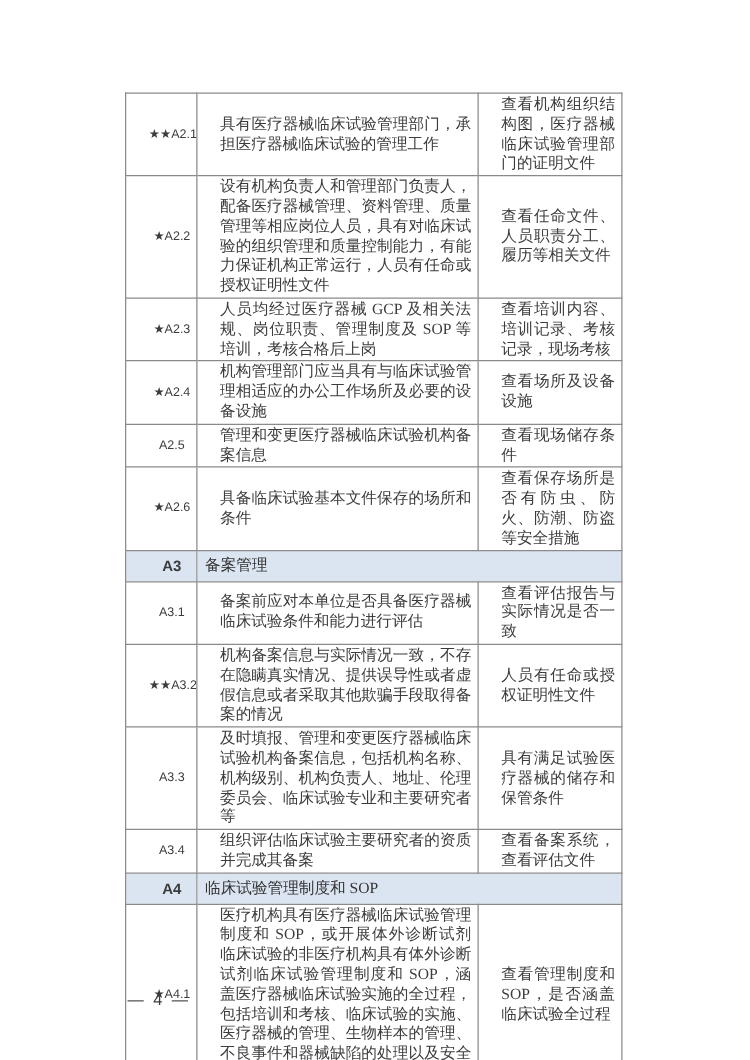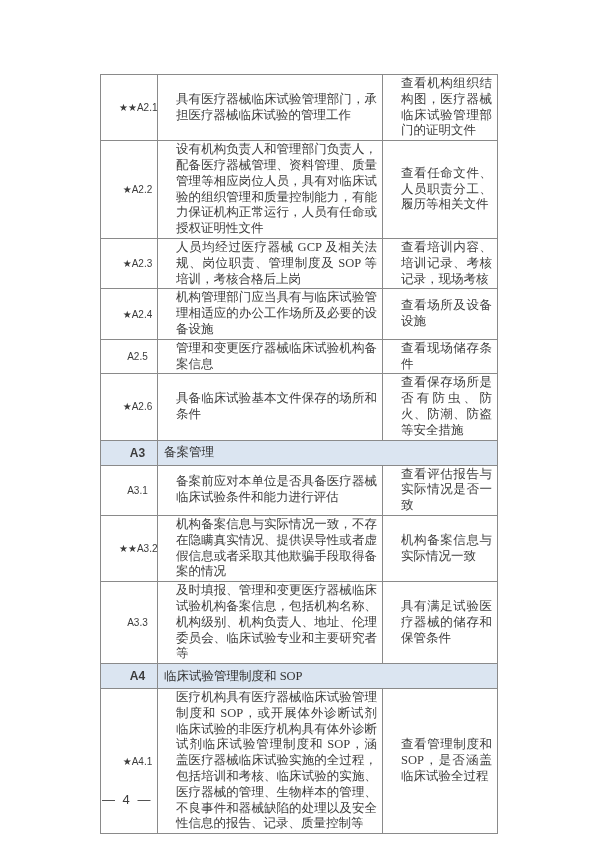--- a/index.html
+++ b/index.html
@@ -117,26 +117,31 @@
         <td class="sec-label" colspan="2">备案管理</td>
       </tr>
       <tr class="item" style="height:33px">
         <td class="id">A3.1</td>
         <td class="req">备案前应对本单位是否具备医疗器械临床试验条件和能力进行评估</td>
         <td class="chk">查看评估报告与实际情况是否一致</td>
       </tr>
       <tr class="item" style="height:47px">
         <td class="id">★★A3.2</td>
         <td class="req">机构备案信息与实际情况一致，不存在隐瞒真实情况、提供误导性或者虚假信息或者采取其他欺骗手段取得备案的情况</td>
-        <td class="chk">机构备案信息与实际情况一致</td>
+        <td class="chk">人员有任命或授权证明性文件</td>
       </tr>
       <tr class="item" style="height:68px">
         <td class="id">A3.3</td>
         <td class="req">及时填报、管理和变更医疗器械临床试验机构备案信息，包括机构名称、机构级别、机构负责人、地址、伦理委员会、临床试验专业和主要研究者等</td>
         <td class="chk">具有满足试验医疗器械的储存和保管条件</td>
+      </tr>
+      <tr class="item" style="height:33px">
+        <td class="id">A3.4</td>
+        <td class="req">组织评估临床试验主要研究者的资质并完成其备案</td>
+        <td class="chk">查看备案系统，查看评估文件</td>
       </tr>
       <tr class="section" style="height:25px">
         <td class="id">A4</td>
         <td class="sec-label" colspan="2">临床试验管理制度和 SOP</td>
       </tr>
       <tr class="item" style="height:119px">
         <td class="id">★A4.1</td>
         <td class="req">医疗机构具有医疗器械临床试验管理制度和 SOP，或开展体外诊断试剂临床试验的非医疗机构具有体外诊断试剂临床试验管理制度和 SOP，涵盖医疗器械临床试验实施的全过程，包括培训和考核、临床试验的实施、医疗器械的管理、生物样本的管理、不良事件和器械缺陷的处理以及安全性信息的报告、记录、质量控制等</td>
         <td class="chk">查看管理制度和 SOP，是否涵盖临床试验全过程</td>
       </tr>

